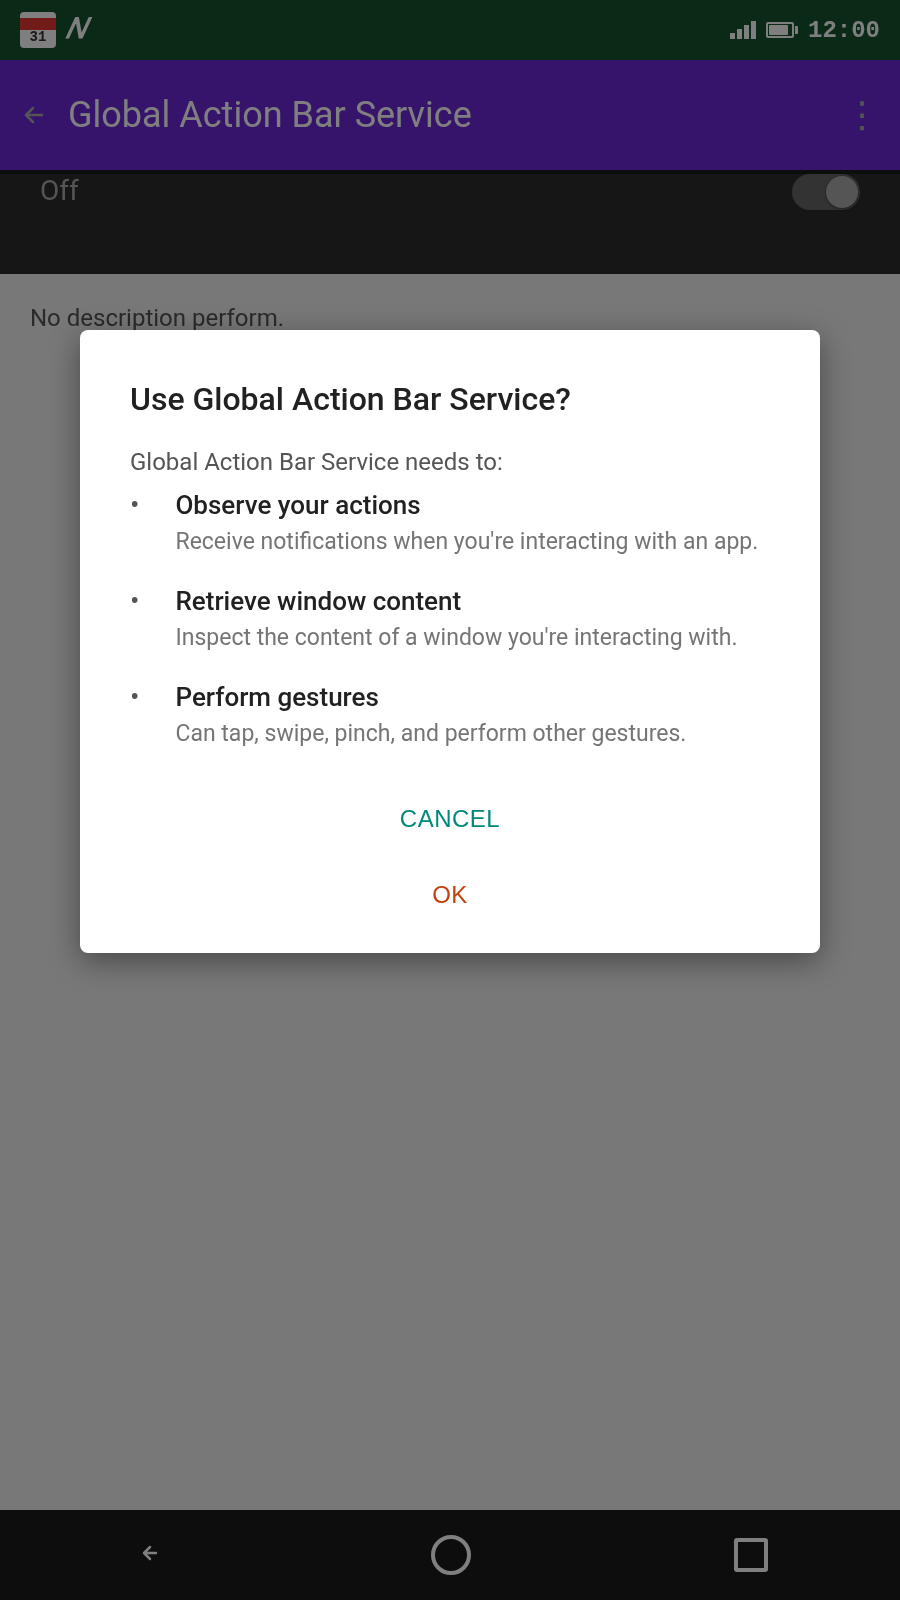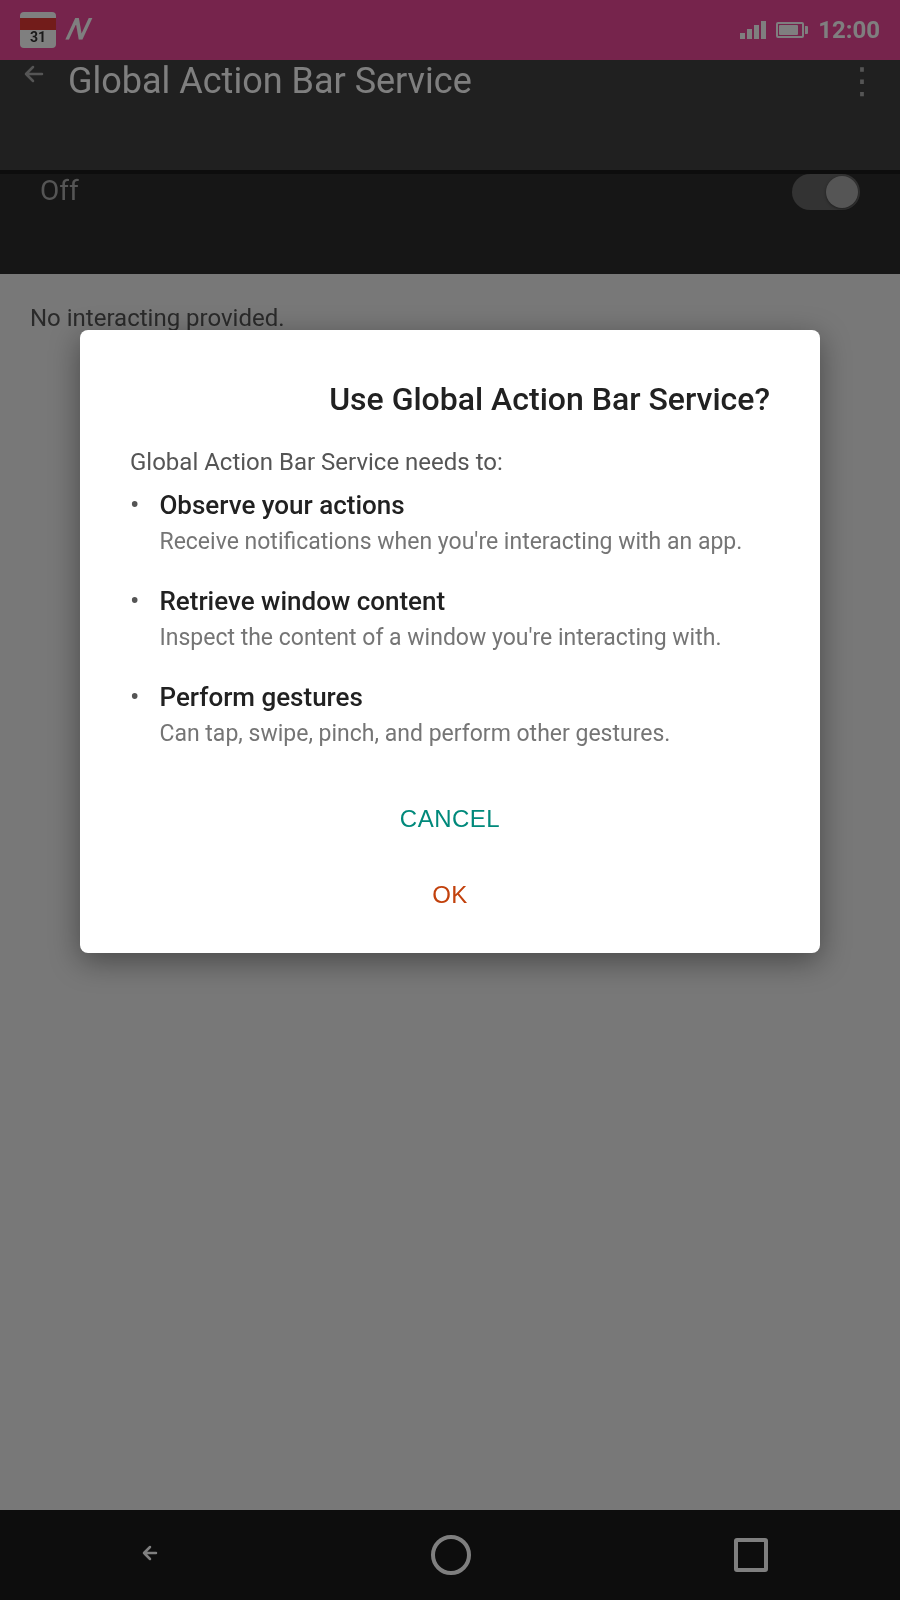--- a/index.html
+++ b/index.html
@@ -14,25 +14,26 @@
       background-color: #1a1a1a;
       font-family: 'Roboto', Arial, sans-serif;
       overflow: hidden;
       position: relative;
     }
 
     
     .status-bar {
       width: 100%;
       height: 60px;
-      background-color: #ec4899;
+      background-color: #14532d;
       display: flex;
       align-items: center;
       justify-content: space-between;
       padding: 0 20px;
+      font-family: Liberation Mono, monospace;
     }
 
     .status-bar-left {
       display: flex;
       align-items: center;
       gap: 10px;
     }
 
     .status-bar-right {
       display: flex;
@@ -118,23 +119,23 @@
       height: 8px;
       background: white;
       border-radius: 0 1px 1px 0;
       margin-left: 1px;
     }
 
     
     .app-bar {
       width: 100%;
       height: 110px;
-      background-color: #404040;
-      display: flex;
-      align-items: flex-start;
+      background-color: #6d28d9;
+      display: flex;
+      align-items: center;
       padding: 0 20px;
     }
 
     .back-button {
       color: #aaaaaa;
       font-size: 32px;
       margin-right: 20px;
       cursor: pointer;
       display: flex;
       align-items: center;
@@ -224,21 +225,20 @@
       border-radius: 8px;
       padding: 50px 50px 30px 50px;
       box-shadow: 0 8px 30px rgba(0,0,0,0.4);
     }
 
     .dialog-title {
       color: #212121;
       font-size: 32px;
       font-weight: 500;
       margin-bottom: 30px;
-      text-align: right;
     }
 
     .dialog-subtitle {
       color: #555;
       font-size: 24px;
       margin-bottom: 14px;
     }
 
     .permission-list {
       list-style: none;
@@ -254,20 +254,21 @@
     .bullet {
       color: #555;
       font-size: 28px;
       margin-right: 20px;
       margin-top: -2px;
       flex-shrink: 0;
     }
 
     .permission-content {
       flex: 1;
+      margin-left: 16px;
     }
 
     .permission-name {
       color: #212121;
       font-size: 26px;
       font-weight: 500;
       margin-bottom: 6px;
     }
 
     .permission-desc {
@@ -381,21 +382,21 @@
 
 <div class="toggle-section">
   <span class="toggle-label">Off</span>
   <div class="toggle-switch">
     <div class="toggle-knob"></div>
   </div>
 </div>
 
 <div class="main-bg">
   <div class="description-section">
-    <span class="description-text">No interacting provided.</span>
+    <span class="description-text">No description perform.</span>
   </div>
 </div>
 
 <div class="overlay">
   <div class="dialog">
     <div class="dialog-title">Use Global Action Bar Service?</div>
     <div class="dialog-subtitle">Global Action Bar Service needs to:</div>
     <ul class="permission-list">
 
     <li class="permission-item">

